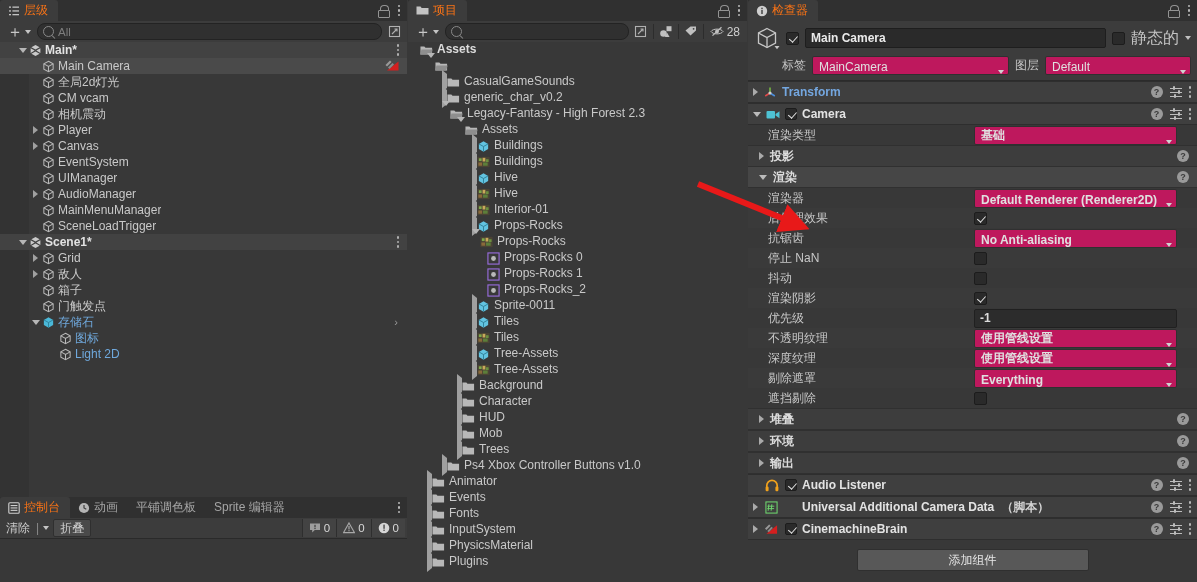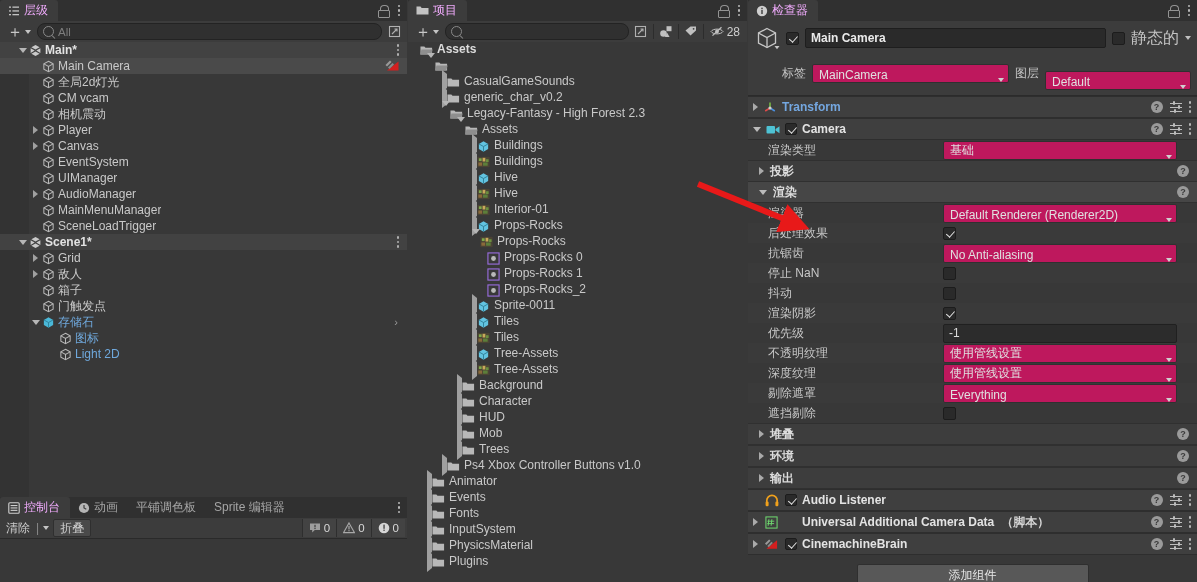--- a/index.html
+++ b/index.html
@@ -19,21 +19,21 @@
 
   
   .panel { position: absolute; background: #383838; box-sizing: border-box; }
   .tabstrip {
     height: 21px; background: #303030; position: relative;
     display: flex; align-items: stretch;
   }
   .tab {
     display: flex; align-items: center; gap: 4px;
     padding: 0 10px 0 8px; background: #3c3c3c;
-    font-size: 12px; color: #f0abfc; position: relative;
+    font-size: 12px; color: #f97316; position: relative;
     border-top-left-radius: 3px; border-top-right-radius: 3px;
   }
   .tab.inactive { background: transparent; color: #a5a5a5; }
   .tabstrip .right-icons {
     margin-left: auto; display: flex; align-items: center;
     gap: 9px; padding-right: 7px;
   }
   .lock-ico { width: 11px; height: 12px; position: relative; opacity:.75; }
   .lock-ico::before {
     content:""; position:absolute; left:2px; top:0; width:7px; height:5px;
@@ -144,25 +144,25 @@
   .help-ico {
     width:12px;height:12px;border-radius:50%;background:#9a9a9a;color:#3a3a3a;
     font-size:9px;font-weight:bold;display:flex;align-items:center;justify-content:center;
   }
   .preset-ico { width:12px;height:11px;position:relative;}
   .preset-ico i{position:absolute;left:0;width:12px;height:1.4px;background:#bdbdbd;}
   .preset-ico b{position:absolute;width:2.6px;height:4px;background:#bdbdbd;border-radius:1px;}
 
   .prop-row {
     height:20px;display:flex;align-items:center;font-size:12px;color:#c8c8c8;
-    padding-left:20px; box-sizing:border-box;
+    padding-left:20px; box-sizing:border-box;gap:31px;
   }
   .prop-row.alt { background:#3a3a3a; }
   .prop-name { width:175px;flex:none;overflow:hidden;text-overflow:ellipsis;white-space:nowrap;}
-  .prop-val { flex:1;min-width:0;padding-right:20px;display:flex;align-items:center;}
+  .prop-val { flex:1;min-width:0;padding-right:20px;display:flex;align-items:center;font-weight:bold;}
   .valuefield {
     flex:1;height:17px;background:#2c2c2c;border:1px solid #202020;border-radius:2px;
     display:flex;align-items:center;padding:0 5px;color:#dcdcdc;font-size:12px;min-width:0;
   }
   .group-row {
     height:20px;display:flex;align-items:center;gap:6px;padding-left:11px;
     font-size:12px;font-weight:bold;color:#dcdcdc;
   }
   .group-row .g-right{margin-left:auto;margin-right:8px;display:flex;align-items:center;gap:7px;}
   .addcomp-wrap{display:flex;justify-content:center;padding-top:9px;}
@@ -978,21 +978,21 @@
           <span class="static-lbl">静态的</span>
           <span class="mini-caret"></span>
         </div>
         <div class="insp-head-row2">
           <span class="fieldlabel">标签</span>
           <div class="dropdown" style="width:185px;">
             <span class="dd-text">MainCamera</span>
             <span class="dd-arrow"></span>
           </div>
           <span class="fieldlabel">图层</span>
-          <div class="dropdown" style="flex:1;margin-top:15px;">
+          <div class="dropdown" style="flex:1;">
             <span class="dd-text">Default</span>
             <span class="dd-arrow"></span>
           </div>
         </div>
       </div>
 
       <div class="comp-header">
         <span class="tri-r"></span>
         <svg width="14" height="14" viewBox="0 0 14 14">
           <path d="M7 8 L7 2.5" stroke="#7bc043" stroke-width="1.5"></path>

